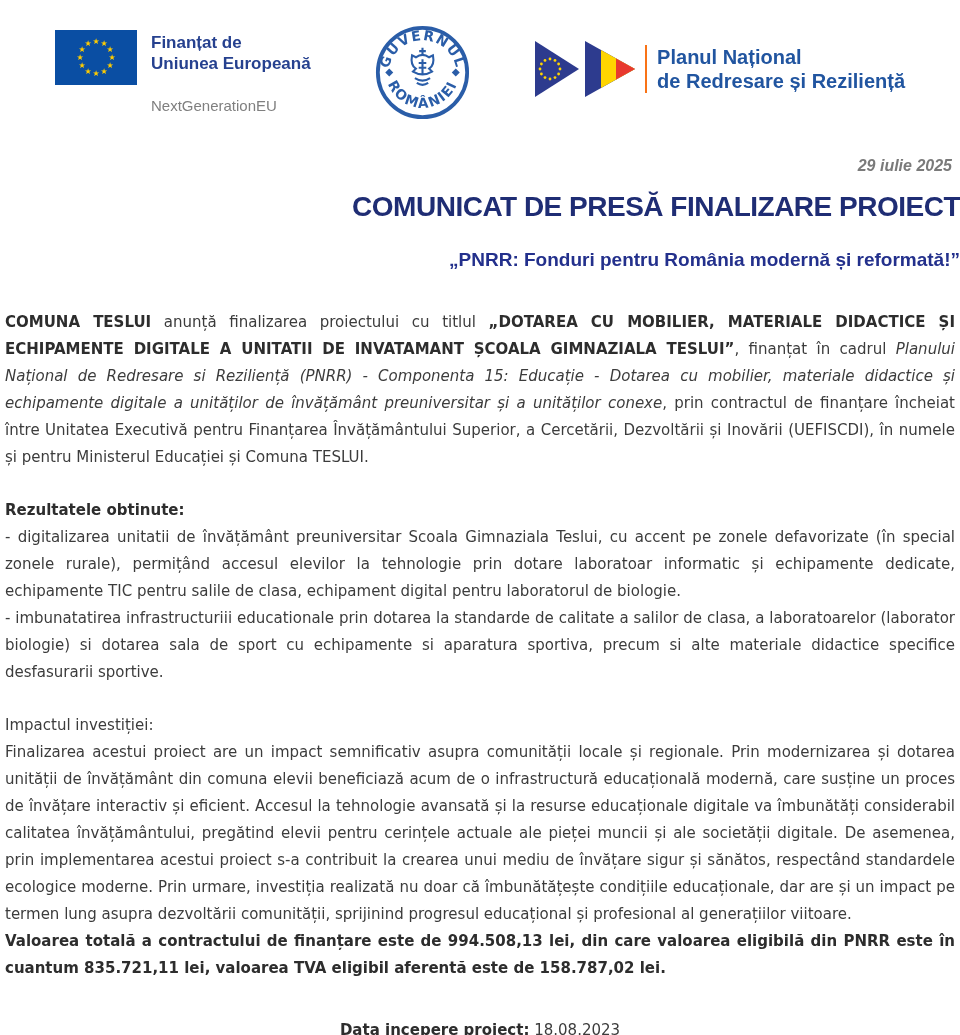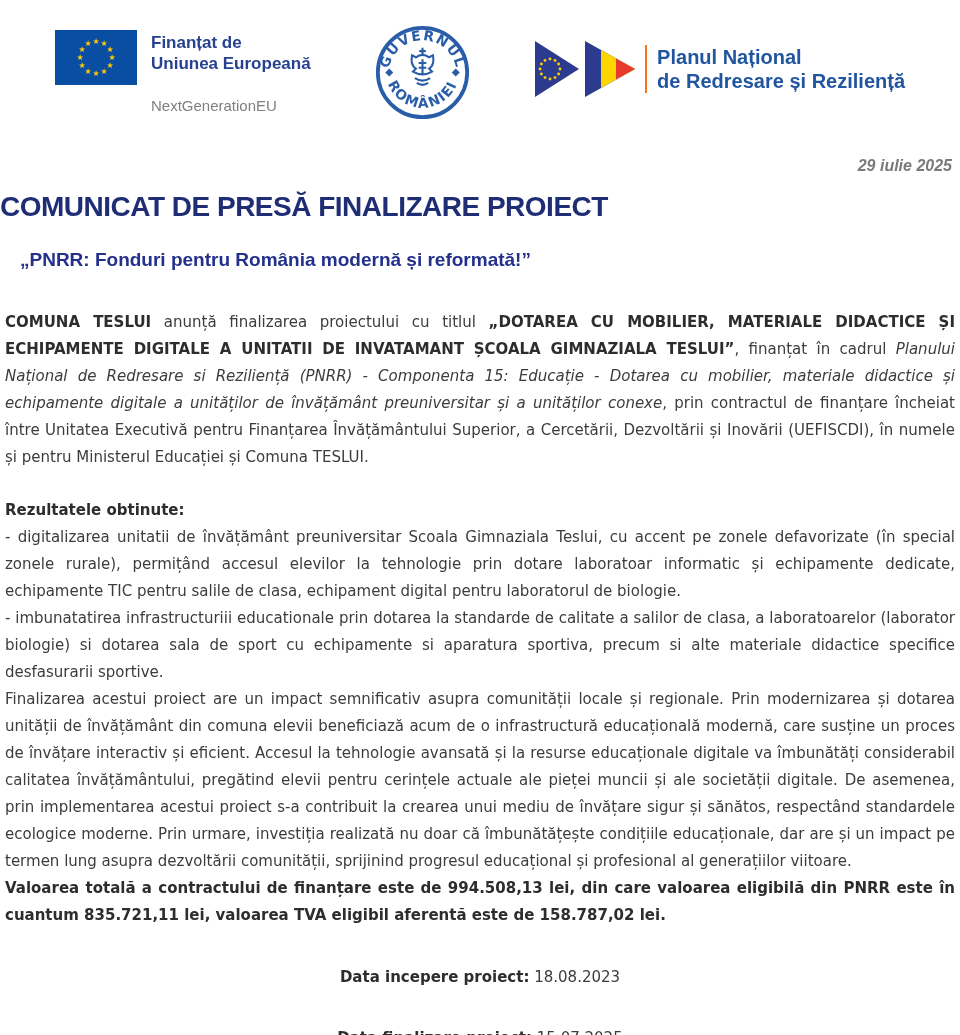--- a/index.html
+++ b/index.html
@@ -23,26 +23,26 @@
     font-family:"Liberation Sans",sans-serif;font-weight:bold;color:#2155a0;
     font-size:20px;line-height:24px;border-left:2px solid #f97316;padding-left:10px;
   }
   
   .date-row{
     text-align:right;padding:32px 8px 0 0;
     font-style:italic;font-weight:bold;color:#7a7a7a;font-size:16px;
     font-family:"Liberation Sans",sans-serif;
   }
   .doc-title{
-    text-align:left;margin-top:16px;
+    text-align:right;margin-top:16px;
     font-family:"Liberation Sans",sans-serif;font-weight:bold;
     font-size:28px;letter-spacing:-0.5px;color:#1f2d74;
   }
   .doc-subtitle{
-    text-align:left;margin-top:26px;
+    text-align:right;margin-top:26px;
     font-family:"Liberation Sans",sans-serif;font-weight:bold;
     font-size:19px;color:#23308c;margin-left:20px;
   }
   
   .doc-body{margin:38px 5px 0 5px;font-size:15px;line-height:27px;}
   .para{margin:0;text-align:justify;}
   .para.gap{margin-top:26px;}
   .para.tight{line-height:25px;text-align:center;margin-top:36px;}
   .para .b{font-weight:bold;color:#2d2d2d;}
   .para .i{font-style:italic;}
@@ -130,19 +130,20 @@
 
 <div class="date-row">29 iulie 2025</div>
 <div class="doc-title">COMUNICAT DE PRESĂ FINALIZARE PROIECT</div>
 <div class="doc-subtitle">„PNRR: Fonduri pentru România modernă și reformată!”</div>
 
 <div class="doc-body">
     <p class="para"><span class="b">COMUNA TESLUI</span><span> anunță finalizarea proiectului cu titlul </span><span class="b">„DOTAREA CU MOBILIER, MATERIALE DIDACTICE ȘI ECHIPAMENTE DIGITALE A UNITATII DE INVATAMANT ȘCOALA GIMNAZIALA TESLUI”</span><span>, finanțat în cadrul </span><span class="i">Planului Național de Redresare si Reziliență (PNRR) - Componenta 15: Educație - Dotarea cu mobilier, materiale didactice și echipamente digitale a unităților de învățământ preuniversitar și a unităților conexe</span><span>, prin contractul de finanțare încheiat între Unitatea Executivă pentru Finanțarea Învățământului Superior, a Cercetării, Dezvoltării și Inovării (UEFISCDI), în numele și pentru Ministerul Educației și Comuna TESLUI.</span></p>
     <p class="para gap"><span class="b">Rezultatele obtinute:</span></p>
     <p class="para"><span>- digitalizarea unitatii de învățământ preuniversitar Scoala Gimnaziala Teslui, cu accent pe zonele defavorizate (în special zonele rurale), permițând accesul elevilor la tehnologie prin dotare laboratoar informatic și echipamente dedicate, echipamente TIC pentru salile de clasa, echipament digital pentru laboratorul de biologie.</span></p>
     <p class="para"><span>- imbunatatirea infrastructuriii educationale prin dotarea la standarde de calitate a salilor de clasa, a laboratoarelor (laborator biologie) si dotarea sala de sport cu echipamente si aparatura sportiva, precum si alte materiale didactice specifice desfasurarii sportive.</span></p>
+    <p class="para gap"><span>Impactul investiției:</span></p>
     <p class="para"><span>Finalizarea acestui proiect are un impact semnificativ asupra comunității locale și regionale. Prin modernizarea și dotarea unității de învățământ din comuna elevii beneficiază acum de o infrastructură educațională modernă, care susține un proces de învățare interactiv și eficient. Accesul la tehnologie avansată și la resurse educaționale digitale va îmbunătăți considerabil calitatea învățământului, pregătind elevii pentru cerințele actuale ale pieței muncii și ale societății digitale. De asemenea, prin implementarea acestui proiect s-a contribuit la crearea unui mediu de învățare sigur și sănătos, respectând standardele ecologice moderne. Prin urmare, investiția realizată nu doar că îmbunătățește condițiile educaționale, dar are și un impact pe termen lung asupra dezvoltării comunității, sprijinind progresul educațional și profesional al generațiilor viitoare.</span></p>
     <p class="para"><span class="b">Valoarea totală a contractului de finanțare este de 994.508,13 lei, din care valoarea eligibilă din PNRR este în cuantum 835.721,11 lei, valoarea TVA eligibil aferentă este de 158.787,02 lei.</span></p>
     <p class="para tight"><span class="b">Data incepere proiect:</span><span> 18.08.2023</span></p>
     <p class="para tight"><span class="b">Data finalizare proiect:</span><span> 15.07.2025</span></p>
     <p class="para tight"><span class="b">Cod proiect:</span><span> cod F-PNRR-Dotari-2023-0310</span></p>
     <p class="para tight"><span class="b">Date de contact:</span></p>
   </div>
 
 </body></html>

